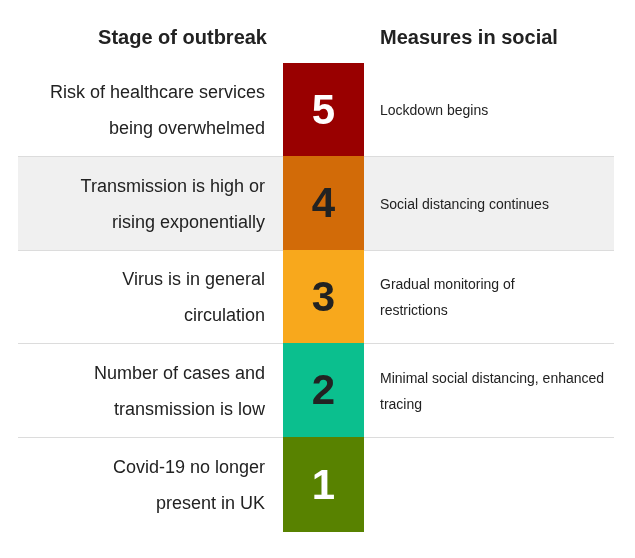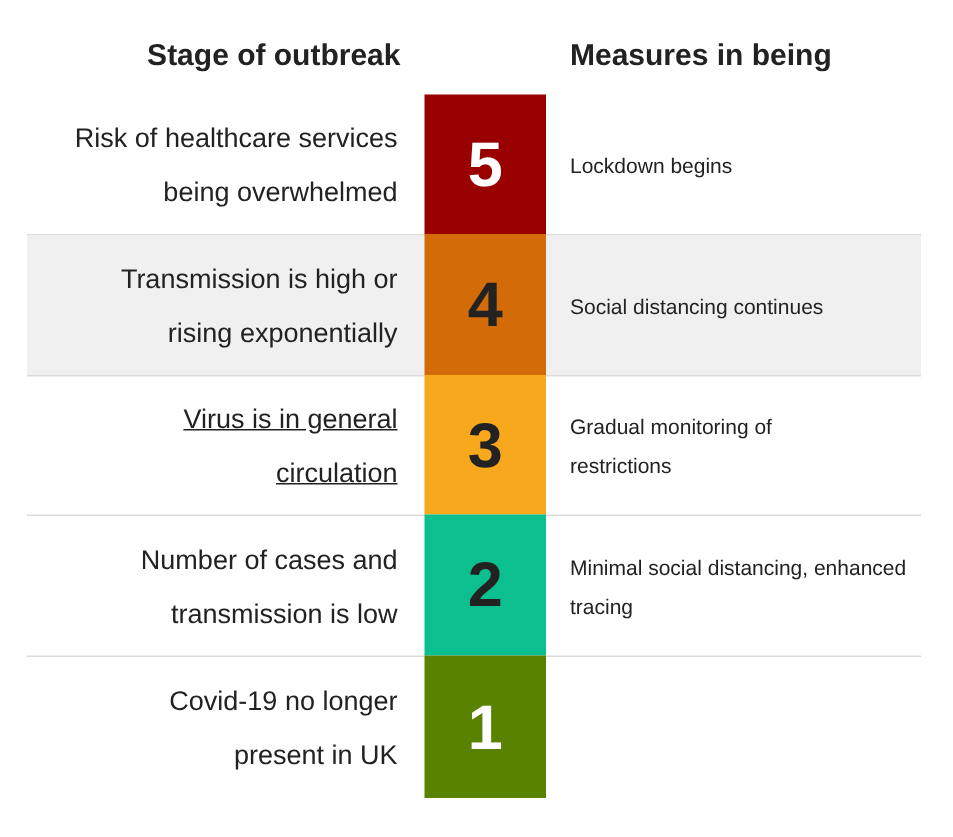--- a/index.html
+++ b/index.html
@@ -15,21 +15,21 @@
            text-align: right; font-size: 18px; line-height: 36px; width: 260px; }
   .measure { position: absolute; left: 362px; top: 0; bottom: 0; display: flex; align-items: center;
              font-size: 14px; line-height: 26px; width: 250px; }
   .level { position: absolute; left: 283px; width: 81px; display: flex; align-items: center; justify-content: center;
            font-size: 42px; font-weight: bold; }
 </style>
 </head>
 <body>
 
 <div class="hdr hdr-left">Stage of outbreak</div>
-<div class="hdr hdr-right">Measures in being</div>
+<div class="hdr hdr-right">Measures in social</div>
 
 <div class="row" style="top:63px;height:93px;">
   <div class="stage" style="right:349px;">
       <span style="max-width:250px;display:block;">Risk of healthcare services being overwhelmed</span>
     </div>
   <div class="measure">
       <span>Lockdown begins</span>
     </div>
 </div>
 <div class="divider" style="top:156px;"></div>
@@ -38,21 +38,21 @@
   <div class="stage" style="right:349px;">
       <span style="max-width:215px;display:block;">Transmission is high or rising exponentially</span>
     </div>
   <div class="measure">
       <span style="max-width:180px;display:block;">Social distancing continues</span>
     </div>
 </div>
 <div class="divider" style="top:250px;"></div>
 
 <div class="row" style="top:251px;height:92px;">
-  <div class="stage" style="right:349px;text-decoration:underline;">
+  <div class="stage" style="right:349px;">
       <span style="max-width:175px;display:block;">Virus is in general circulation</span>
     </div>
   <div class="measure">
       <span style="max-width:180px;display:block;">Gradual monitoring of restrictions</span>
     </div>
 </div>
 <div class="divider" style="top:343px;"></div>
 
 <div class="row" style="top:344px;height:93px;">
   <div class="stage" style="right:349px;">

